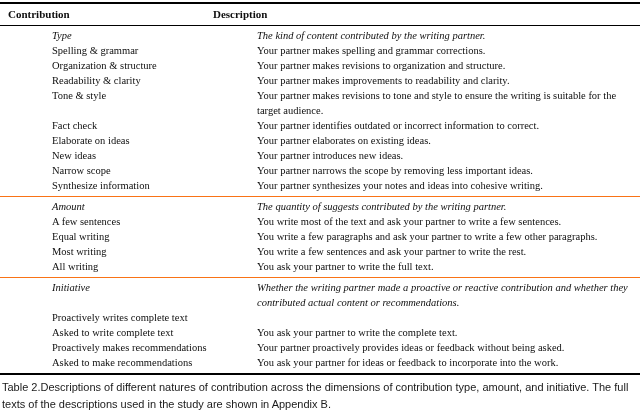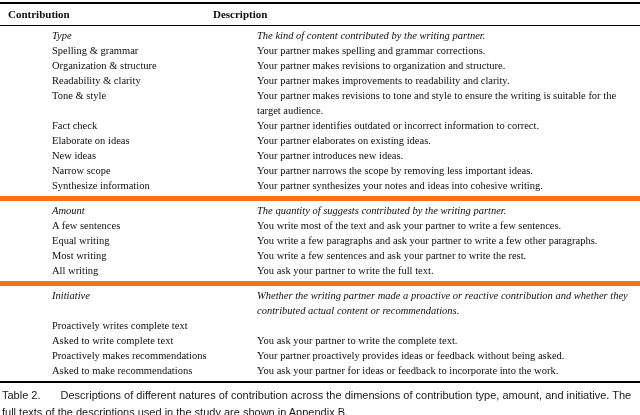--- a/index.html
+++ b/index.html
@@ -14,29 +14,29 @@
   .rule.bottomrule { height:2px; }
   .row {
     display:grid; grid-template-columns:205px 1fr;
     padding:0 8px; font-size:10.5px; line-height:15px;margin-left:44px;
   }
   .row .cell { white-space:normal; }
   .header-row {
     display:grid; grid-template-columns:205px 1fr;
     padding:2px 8px; font-weight:bold; font-size:11px; line-height:17px;
   }
-  .section { padding:2px 0 3px; border-top:5px solid #f97316; }
+  .section { padding:2px 0 3px; border-top:1px solid #f97316; }
   #table-body .section:first-child { border-top:none; }
   .section-head .cell { font-style:italic; }
   .caption {
     font-family:"Liberation Sans", sans-serif;
     font-size:11px; line-height:16.5px; color:#1a1a1a;
     margin:4px 2px 0 2px;
   }
-  .caption .cap-label { margin-right:20px; }
+  .caption .cap-label { margin-right:0; }
 </style>
 </head>
 <body>
 
 <div class="table-wrap">
   <div class="rule toprule"></div>
   <div class="header-row">
     <div class="cell">Contribution</div>
     <div class="cell">Description</div>
   </div>

